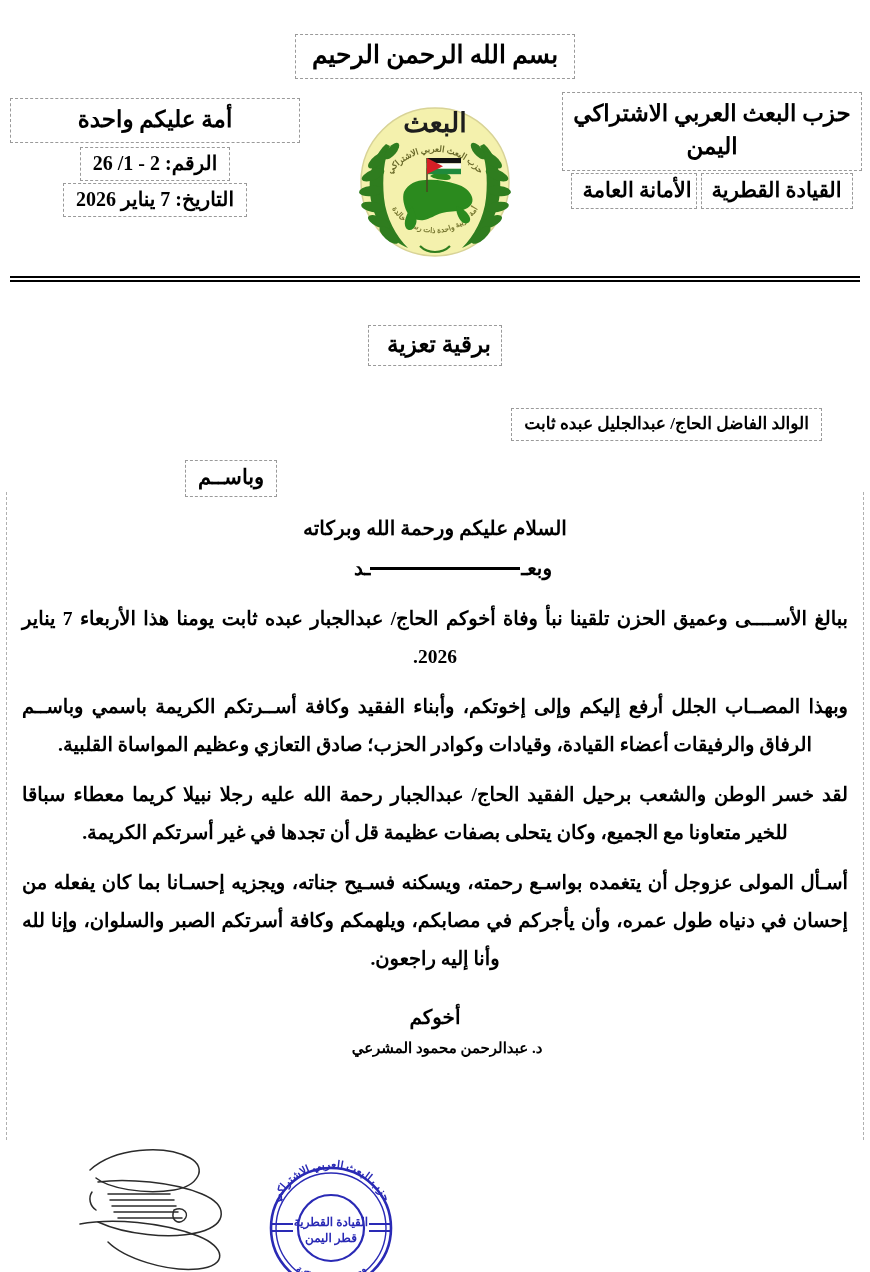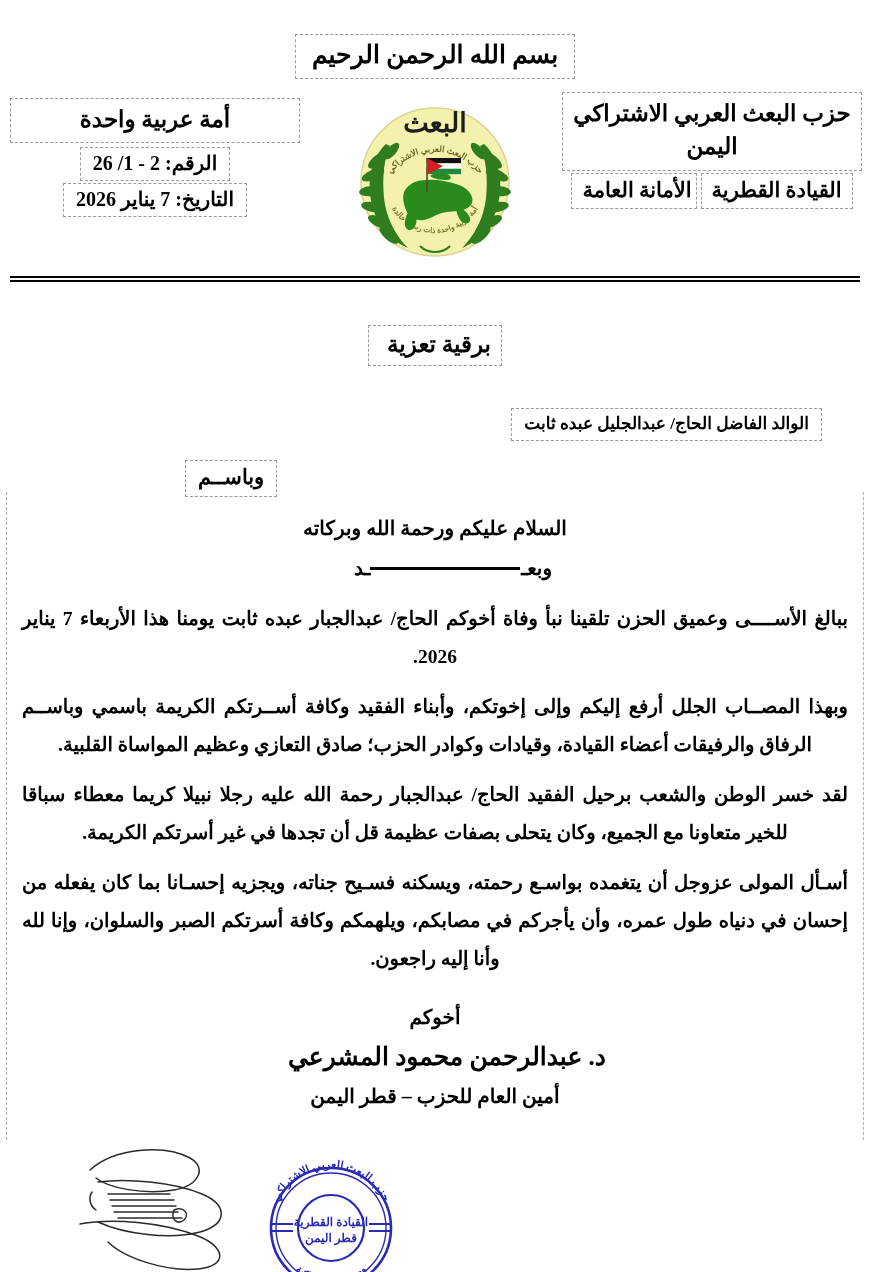--- a/index.html
+++ b/index.html
@@ -225,21 +225,21 @@
     top: 1000px;
     right: 0;
     left: 0;
     text-align: center;
   }
   .sig-line {
     font-size: 20px;
     font-weight: 700;
     line-height: 1.75;
   }
-  .sig-line.name { font-size: 25px; padding-left: 24px; }
+  .sig-line.name { font-size: 15px; padding-left: 24px; }
 
   
   .hand-sign {
     position: absolute;
     top: 1138px;
     left: 78px;
     width: 190px;
     height: 134px;
   }
 
@@ -267,21 +267,21 @@
       <div class="hdr-line1 dashbox">
         <div>حزب البعث العربي الاشتراكي</div>
         <div>اليمن</div>
       </div>
       <div class="hdr-sub dashbox">القيادة القطرية</div>
       <div class="hdr-sub2 dashbox">الأمانة العامة</div>
     </div>
 
     <div class="hdr-left">
       <div class="hdr-line1 dashbox">
-        <div>أمة عربية واحدة</div>
+        <div>أمة عليكم واحدة</div>
       </div>
       <div class="hdr-meta dashbox">الرقم: 2 - 1/ 26</div>
       <div class="hdr-meta second dashbox">التاريخ: 7 يناير 2026</div>
     </div>
   </div>
 
   <div class="emblem">
     <svg viewBox="0 0 166 166" width="166" height="166" xmlns="http://www.w3.org/2000/svg">
 
       <circle cx="83" cy="86" r="74" fill="#f4f1ad" stroke="#d8d396" stroke-width="1.5"></circle>
@@ -370,21 +370,20 @@
   <div class="paras">
     <p class="para">ببالغ الأســــى وعميق الحزن تلقينا نبأ وفاة أخوكم الحاج/ عبدالجبار عبده ثابت يومنا هذا الأربعاء  7 يناير 2026.</p>
     <p class="para">وبهذا المصــاب الجلل أرفع إليكم وإلى إخوتكم، وأبناء الفقيد وكافة أســرتكم الكريمة باسمي وباســم الرفاق والرفيقات أعضاء القيادة، وقيادات وكوادر الحزب؛ صادق التعازي وعظيم المواساة القلبية.</p>
     <p class="para">لقد خسر الوطن والشعب برحيل الفقيد الحاج/ عبدالجبار رحمة الله عليه رجلا نبيلا كريما معطاء سباقا للخير متعاونا مع الجميع، وكان يتحلى بصفات عظيمة قل أن تجدها في غير أسرتكم الكريمة.</p>
     <p class="para">أسـأل المولى عزوجل أن يتغمده بواسـع رحمته، ويسكنه فسـيح جناته، ويجزيه إحسـانا بما كان يفعله من إحسان في دنياه طول عمره، وأن يأجركم في مصابكم، ويلهمكم وكافة أسرتكم الصبر والسلوان، وإنا لله وأنا إليه راجعون.</p>
   </div>
 
   <div class="signature">
     <div class="sig-line">أخوكم</div>
     <div class="sig-line name">د.  عبدالرحمن محمود المشرعي</div>
-    <div class="sig-line">أمين العام للحزب – قطر اليمن</div>
   </div>
 
   <div class="hand-sign">
     <svg viewBox="0 0 190 134" width="190" height="134" xmlns="http://www.w3.org/2000/svg">
       <g fill="none" stroke="#2b2b2b" stroke-width="1.5" stroke-linecap="round">
         <path d="M12 32 C36 10 86 6 112 20 C130 30 120 48 96 52 C66 57 30 50 18 40"></path>
         <path d="M20 44 C48 40 96 44 124 56 C150 67 150 86 122 94 C92 102 46 96 20 84"></path>
         <path d="M2 86 C34 80 84 84 120 98 C148 109 150 128 120 131 C88 134 46 120 30 104"></path>
         <path d="M30 56 L92 56 M32 62 L96 62 M34 68 L98 68 M36 74 L100 74 M40 80 L104 80"></path>
         <path d="M96 72 C106 68 112 76 106 82 C100 87 92 82 96 72 Z"></path>

